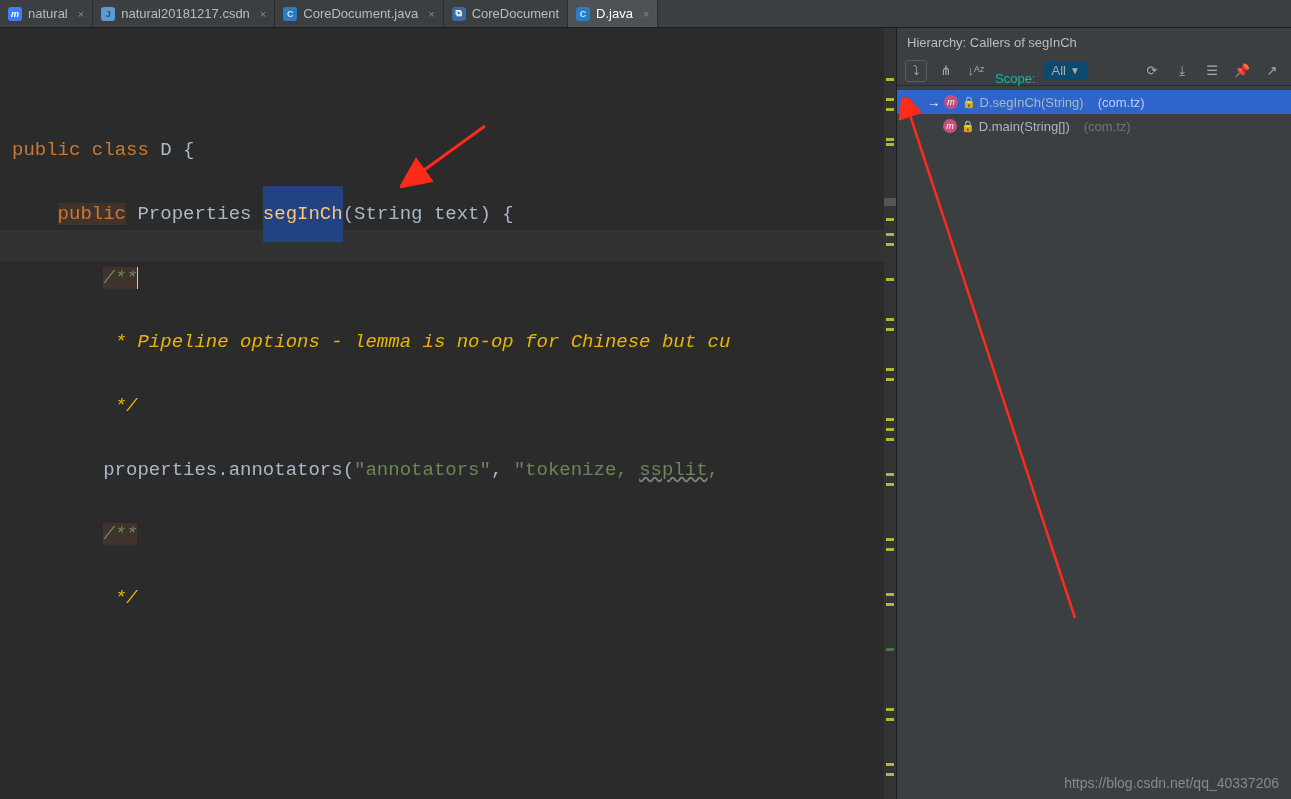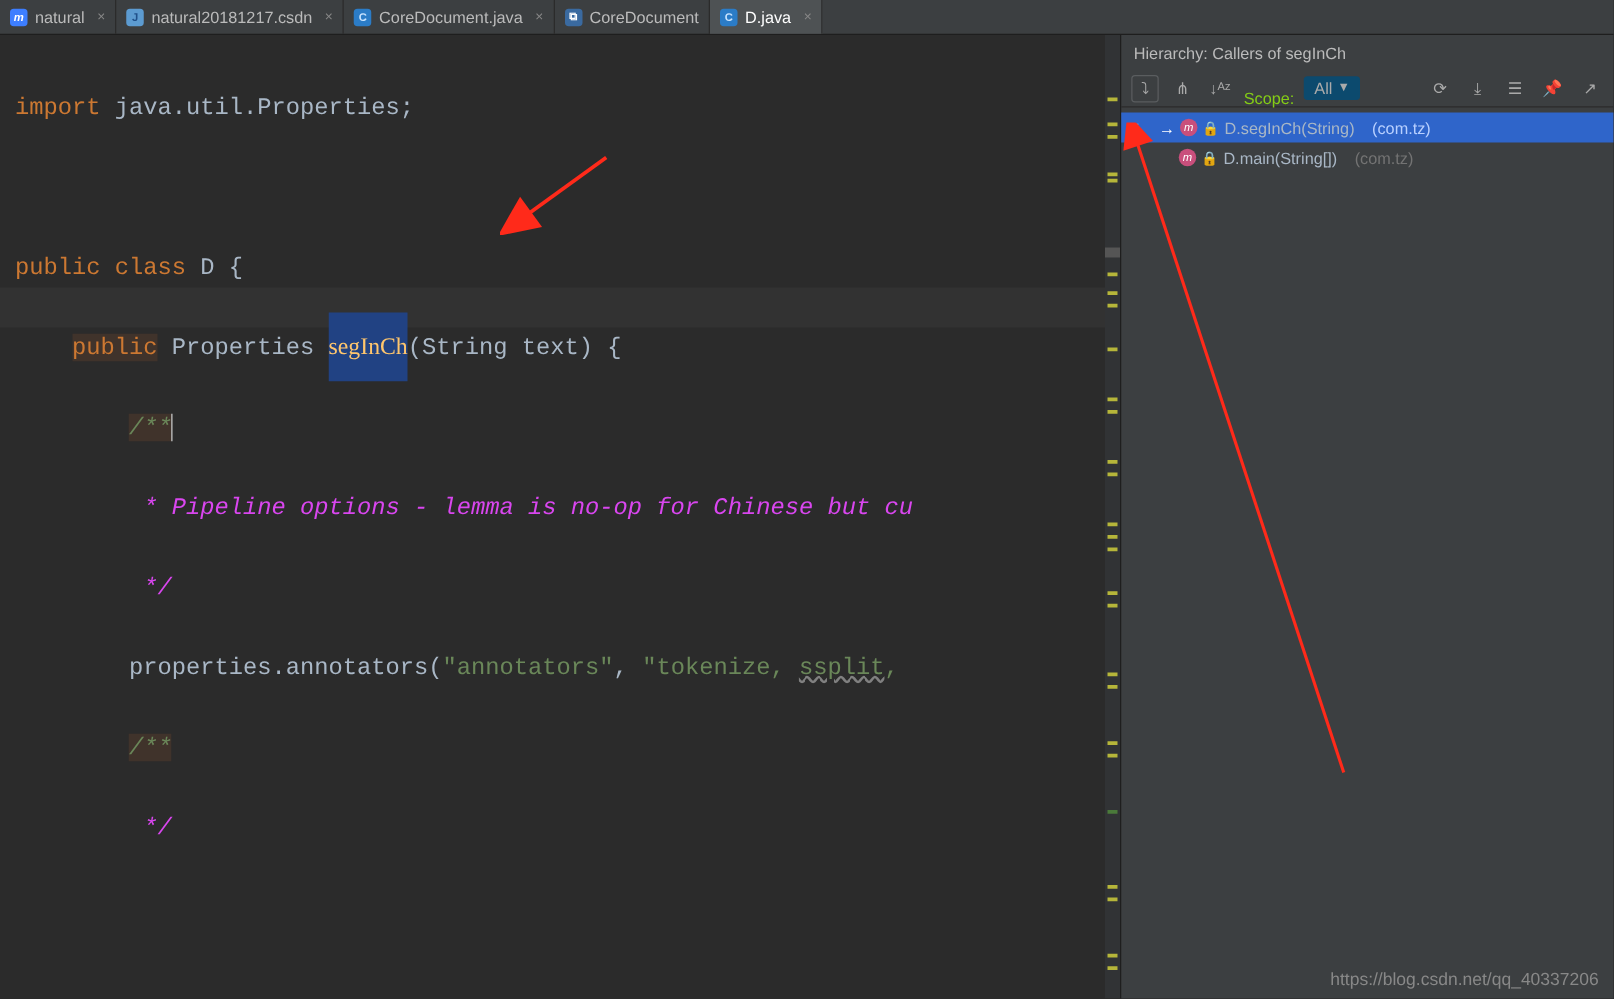--- a/index.html
+++ b/index.html
@@ -13,35 +13,35 @@
 .icon.j { background:#5c9bd1; color:#20508a; font-style:normal; }
 .icon.c { background:#2b7cc7; font-style:normal; color:#c9e4ff; }
 .icon.struct { background:#3a6aa0; font-style:normal; }
 .close { color:#888; font-size:11px; margin-left:4px; }
 .main { display:flex; flex:1; overflow:hidden; }
 .editor { flex:1; position:relative; background:#2b2b2b; overflow:hidden; }
 .code { padding:10px 0 0 12px; line-height:32px; white-space:pre; font-size:19px; }
 .kw { color:#cc7832; }
 .fn { color:#ffc66d; }
 .str { color:#6a8759; }
-.com { color:#d946ef; font-style:italic; }
+.com { color:#eab308; font-style:italic; }
 .doc { color:#6a8759; font-style:italic; }
-.hlbg { background:#214283; padding:17px 0;font-family:Liberation Serif, serif; }
+.hlbg { background:#214283; padding:17px 0; }
 .hlword { background:#40332b; }
 .underline-wave { text-decoration:underline wavy #808080; }
 .markers { position:absolute; right:0; top:0; width:12px; height:100%; background:#313335; }
 .mk { position:absolute; right:2px; width:8px; height:3px; }
 .mk.y { background:#b6b63a; }
 .mk.g { background:#4a7a3a; }
 .mk-range { position:absolute; right:0; width:12px; height:8px; background:#555; }
 .hierarchy { width:395px; background:#3c3f41; border-left:1px solid #1e1e1e; display:flex; flex-direction:column; font-family:"Segoe UI",sans-serif; font-size:13px; }
 .h-header { height:28px; display:flex; align-items:center; padding:0 10px; color:#bbb; }
 .h-toolbar { height:30px; display:flex; align-items:center; gap:8px; padding:0 8px; border-bottom:1px solid #2b2b2b; color:#aaa; }
 .tb-btn { width:22px; height:22px; display:flex; align-items:center; justify-content:center; cursor:pointer; color:#aaa; }
-.scope-label { color:#84cc16;margin-top:16px; }
+.scope-label { color:#14b8a6;margin-top:16px; }
 .scope-dd { background:#0c4a6e; padding:2px 8px; border-radius:3px; display:flex; align-items:center; gap:4px; cursor:pointer; }
 .h-tree { flex:1; padding:4px 0; }
 .tree-row { display:flex; align-items:center; height:24px; padding-left:6px; gap:4px; cursor:pointer; }
 .tree-row.sel { background:#2f65ca; }
 .tree-row.child { padding-left:46px; }
 .arrow-d { color:#aaa; font-size:10px; }
 .m-badge { width:14px; height:14px; border-radius:50%; background:#c94f7c; color:#fff; font-size:9px; display:inline-flex; align-items:center; justify-content:center; font-style:italic; }
 .lock { color:#6e9e4b; font-size:11px; }
 .tree-pkg { color:#737373; }
 .tree-row.sel .tree-pkg { color:#b8d0ff; }
@@ -79,21 +79,20 @@
       <span class="icon c">C</span>
       <span>D.java</span>
       <span class="close">×</span>
     </div>
   </div>
 
   <div class="main">
     <div class="editor">
       <div class="cur-line" style="top:202px;"></div>
       <div class="code code-wrap">
-<div class="editor-line"><span class="kw">import</span><span> java.util.Properties;</span></div>
 <div class="editor-line"></div>
 <div class="editor-line"><span class="kw">public</span><span class="kw"> class </span><span>D </span><span>{</span></div>
 <div class="editor-line"><span>    </span><span class="kw hlword">public</span><span> Properties </span><span class="fn hlbg">segInCh</span><span>(String text) {</span></div>
 <div class="editor-line"><span>        </span><span class="doc hlword">/**</span><span style="border-left:1px solid #ccc; height:22px;"></span></div>
 <div class="editor-line"><span>         </span><span class="com">* Pipeline options - lemma is no-op for Chinese but cu</span></div>
 <div class="editor-line"><span>         </span><span class="com">*/</span></div>
 <div class="editor-line"><span>        </span><span>properties.annotators(</span><span class="str">"annotators"</span><span>, </span><span class="str">"tokenize, </span><span class="str underline-wave">ssplit</span><span class="str">, </span></div>
 <div class="editor-line"><span>        </span><span class="doc hlword">/**</span></div>
 <div class="editor-line"><span>         </span><span class="com">*/</span></div>
 

